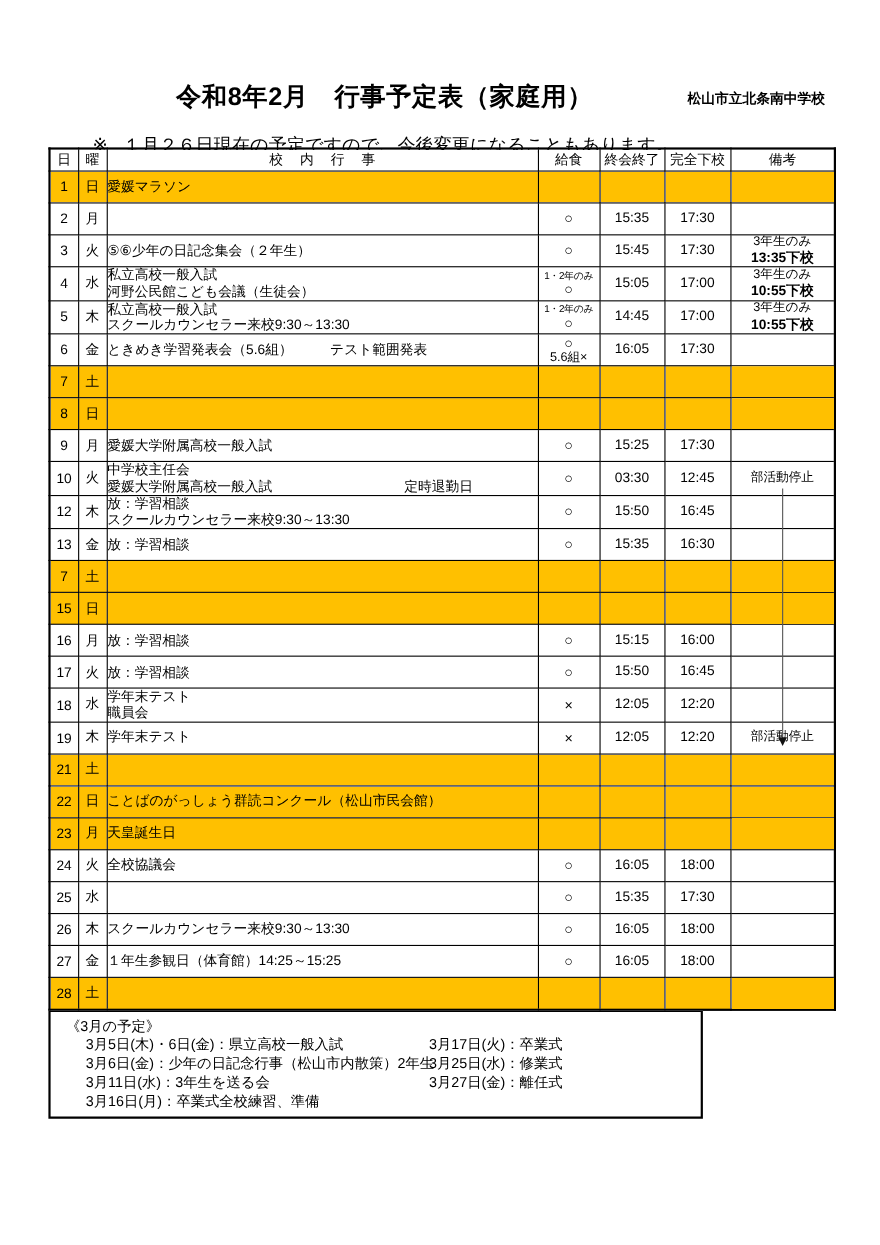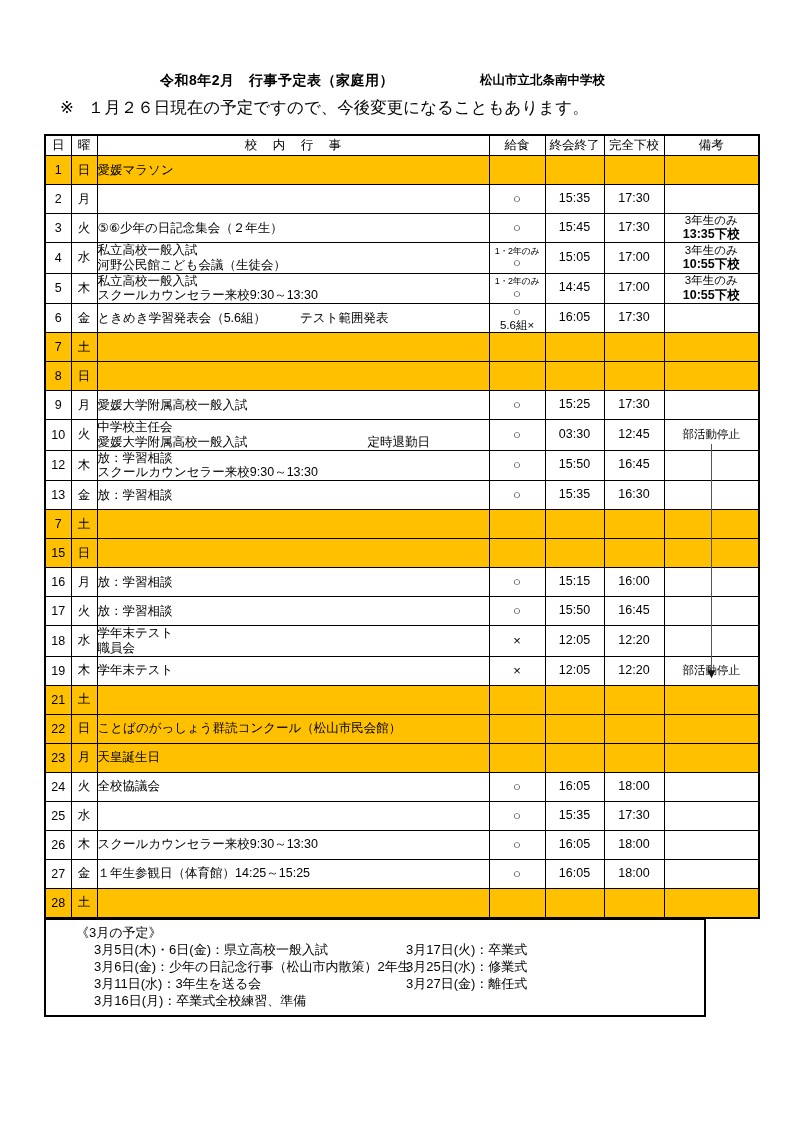--- a/index.html
+++ b/index.html
@@ -29,36 +29,36 @@
     left: 0;
     top: 72px;
     width: 800px;
   }
   .title-row {
     display: flex;
     align-items: baseline;
     padding-left: 160px;
   }
   .doc-title {
-    font-size: 14px;
+    font-size: 23px;
     font-weight: bold;
     letter-spacing: 0.5px;
     white-space: nowrap;
   }
   .school-name {
     font-size: 12.5px;
     font-weight: bold;
     white-space: nowrap;
     margin-left: 86px;
     position: relative;
     top: -1px;
   }
   .notice-row {
-    margin-top: 7px;
-    padding-left: 60px;
+    margin-top: 18px;
+    padding-left: 84px;
     font-size: 16.5px;
     white-space: nowrap;
   }
   .notice-mark {
     margin-right: 14px;
   }
 
   
   .table-wrap {
     position: absolute;
@@ -178,23 +178,23 @@
     top: 0;
     width: 714px;
     height: 100%;
     pointer-events: none;
   }
 
   
   .footer-box {
     border: 2px solid #000;
     border-top: 1px solid #000;
-    width: 662px;
+    width: 595px;
     box-sizing: border-box;
-    padding: 4px 0 6px 16px;
+    padding: 4px 0 6px 0;
     font-size: 13px;
     line-height: 1.32;
     background: #fff;
   }
   .footer-title {
     padding-left: 14px;
   }
   .footer-line {
     padding-left: 32px;
     white-space: nowrap;

